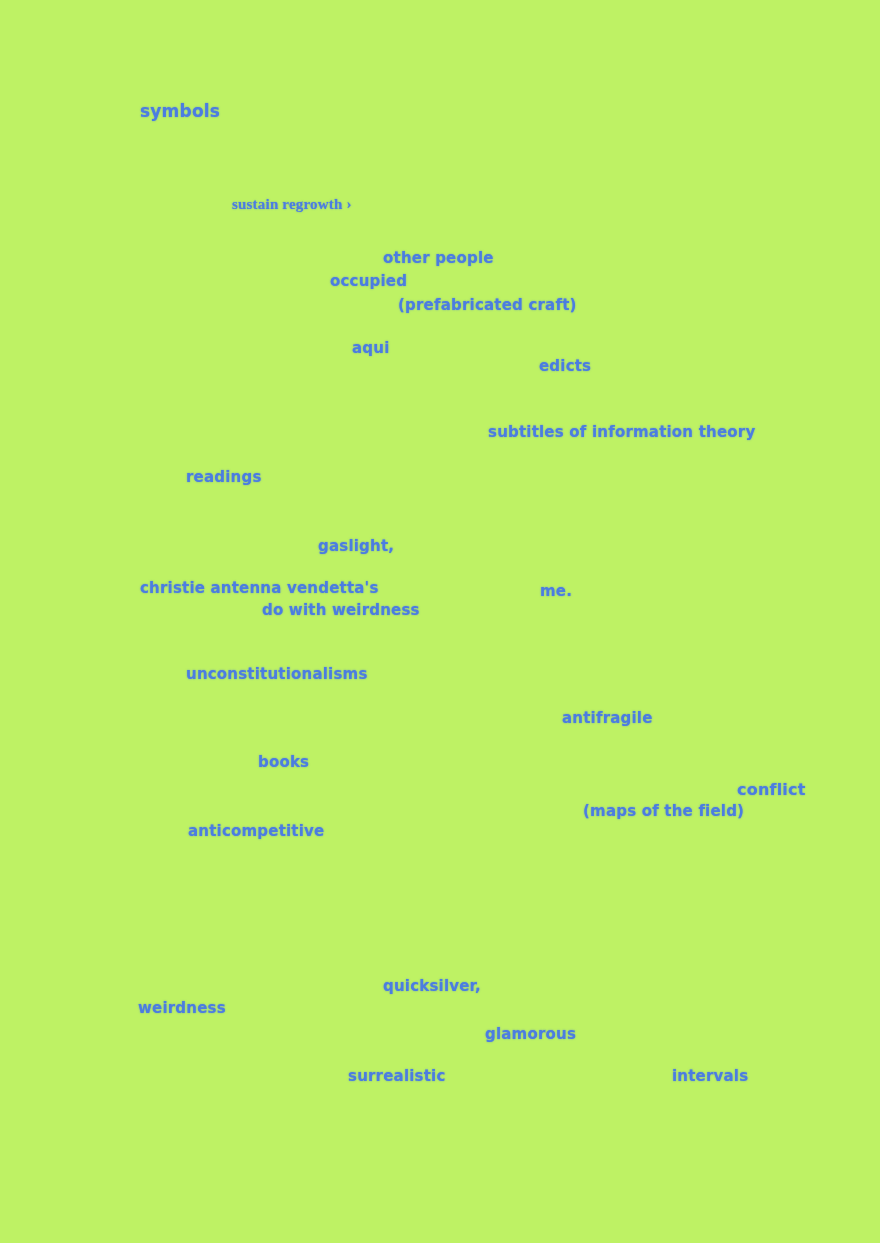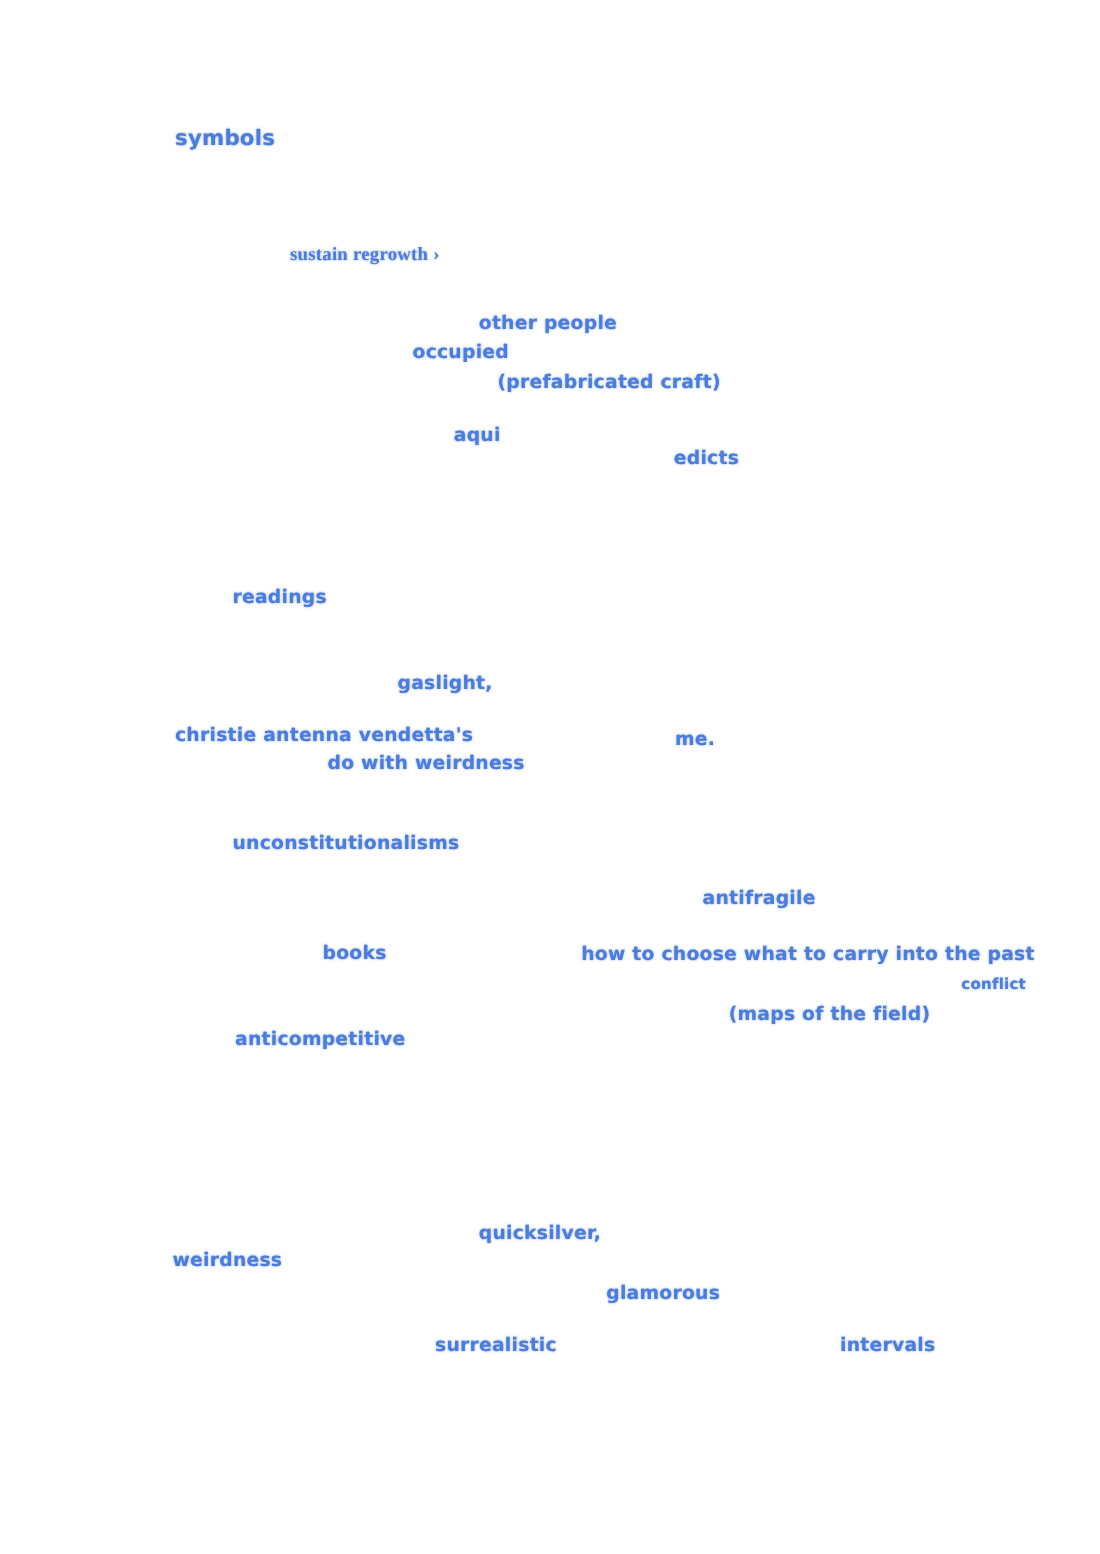--- a/index.html
+++ b/index.html
@@ -4,60 +4,60 @@
 <style>
   html, body {
     margin: 0;
     padding: 0;
     background: #000000;
   }
   #canvas {
     position: relative;
     width: 880px;
     height: 1243px;
-    background: #ffffff;
+    background: #bef264;
     overflow: hidden;
     font-family: "DejaVu Sans", sans-serif;
   }
   .frag {
     position: absolute;
     color: #4b7de1;
     font-weight: bold;
     font-size: 15px;
     line-height: 1.1;
     white-space: nowrap;
     letter-spacing: 0.2px;
     text-shadow: 0 0 2px rgba(70,120,220,0.55), 0 0 1px rgba(130,150,200,0.35);
     filter: blur(0.4px);
     cursor: pointer;
     text-decoration: none;
   }
-  .sm { font-size: 12px; margin-left: 32px; }
+  .sm { font-size: 16px; }
   .lg { font-size: 17px; }
 </style>
 </head>
 <body>
 
 <div id="canvas">
   <span class="frag lg" style="left:140px; top:102px;">symbols</span>
   <span class="frag" style="left:232px; top:196px;font-family:Liberation Serif, serif;">sustain regrowth ›</span>
   <span class="frag" style="left:383px; top:250px;">other people</span>
   <span class="frag" style="left:330px; top:273px;">occupied</span>
   <span class="frag" style="left:398px; top:297px;">(prefabricated craft)</span>
-  <span class="frag" style="left:352px; top:340px;margin-left:11px;">aqui</span>
+  <span class="frag" style="left:352px; top:340px;">aqui</span>
   <span class="frag" style="left:539px; top:358px;">edicts</span>
+  <span class="frag" style="left:488px; top:424px;">subtitles of information theory</span>
   <span class="frag" style="left:186px; top:469px;">readings</span>
   <span class="frag" style="left:318px; top:538px;">gaslight,</span>
   <span class="frag" style="left:140px; top:580px;">christie antenna vendetta's</span>
   <span class="frag" style="left:540px; top:583px;">me.</span>
   <span class="frag" style="left:262px; top:602px;">do with weirdness</span>
   <span class="frag" style="left:186px; top:666px;">unconstitutionalisms</span>
   <span class="frag" style="left:562px; top:710px;">antifragile</span>
   <span class="frag" style="left:258px; top:754px;text-align:right;">books</span>
-  <span class="frag" style="left:465px; top:755px;">how to choose what to carry into the past</span>
   <span class="frag sm" style="left:737px; top:781px;">conflict</span>
   <span class="frag" style="left:583px; top:803px;">(maps of the field)</span>
   <span class="frag" style="left:188px; top:823px;">anticompetitive</span>
   <span class="frag" style="left:383px; top:978px;">quicksilver,</span>
   <span class="frag" style="left:138px; top:1000px;">weirdness</span>
   <span class="frag" style="left:485px; top:1026px;">glamorous</span>
   <span class="frag" style="left:348px; top:1068px;">surrealistic</span>
   <span class="frag" style="left:672px; top:1068px;text-align:right;">intervals</span>
 </div>
 

